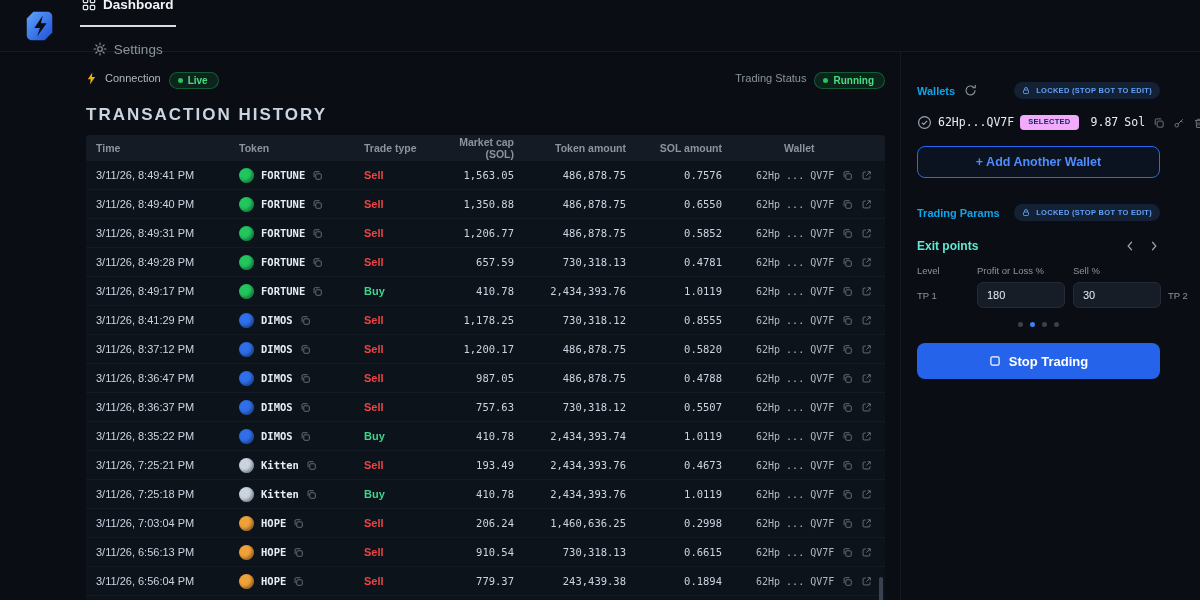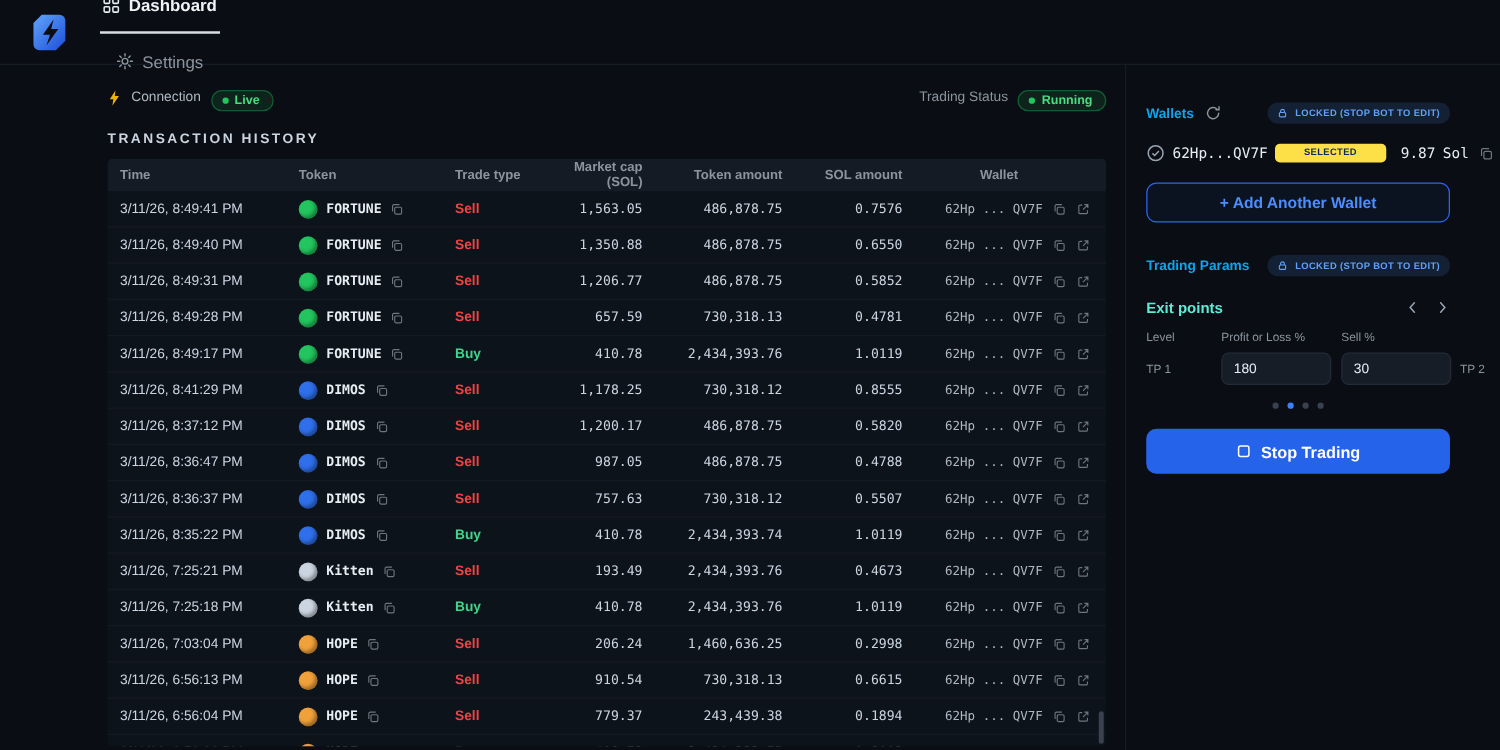--- a/index.html
+++ b/index.html
@@ -25,21 +25,21 @@
   .conn-group, .trade-group { display:flex; gap:8px; }
   .trade-group { margin-left:auto; }
   .status-label { font-size:11px; color:#8b949e; }
   .conn-label { font-size:11px; color:#aeb7c2; }
   .badge-green { display:inline-flex; align-items:center; gap:5px; background:rgba(34,197,94,0.12);
     border:1px solid rgba(34,197,94,0.35); color:#4ade80; font-size:10px; font-weight:700;
     padding:2px 10px 2px 8px; border-radius:999px; }
   .dot-green { width:5px; height:5px; border-radius:50%; background:#22c55e; display:inline-block; }
 
   
-  .tx-title { margin:16px 0 10px; font-size:11px; font-weight:700; letter-spacing:2px; color:#cbd5e1; }
+  .tx-title { margin:16px 0 10px; font-size:17px; font-weight:700; letter-spacing:2px; color:#cbd5e1; }
   .table { position:relative; background:#0d131b; border-radius:4px; height:470px; overflow:hidden; }
   .thead, .tx-row { display:grid; grid-template-columns:143px 125px 88px 84px 112px 96px 1fr; align-items:center; }
   .thead { height:26px; background:#151b24; color:#8b949e; font-size:10.5px; font-weight:600; }
   .tx-row { height:29px; border-bottom:1px solid #141a24; font-size:11px; }
   .cell { padding-left:10px; white-space:nowrap; }
   .cell.num, .th.num { text-align:right; padding-right:12px; padding-left:0; font-family:"DejaVu Sans Mono", monospace; font-size:10.5px; color:#cbd5e1; }
   .th { padding-left:10px; }
   .th.num { font-family:"Liberation Sans", sans-serif; font-size:10.5px; color:#8b949e; }
   .th.wallet { padding-left:50px; }
   .cell.time { color:#cbd5e1; }
@@ -58,22 +58,22 @@
   
   .side-head { display:flex; align-items:center; }
   .side-title { font-size:11px; font-weight:700; color:#0ea5e9;text-align:right; }
   .refresh { margin-left:9px; color:#8b949e; cursor:pointer; display:inline-flex; }
   .locked-badge { margin-left:auto; display:inline-flex; align-items:center; gap:6px;
     background:#142033; color:#5ea1f7; font-size:7.5px; font-weight:700; letter-spacing:0.3px;
     padding:4px 8px; border-radius:999px; white-space:nowrap; }
   .wallet-row { margin-top:16px; display:flex; gap:6px; }
   .check-icon { color:#9aa4b2; display:inline-flex; }
   .w-addr { font-family:"DejaVu Sans Mono", monospace; font-size:11.5px; color:#e6edf3; }
-  .selected-badge { background:#fde047; color:#0b2a56; font-size:7.5px; font-weight:800;
-    padding:2px 23px; border-radius:4px; letter-spacing:0.3px; }
+  .selected-badge { background:#f0abfc; color:#0b2a56; font-size:7.5px; font-weight:800;
+    padding:2px 8px; border-radius:4px; letter-spacing:0.3px; }
   .w-spacer { flex:1; }
   .w-balance { font-family:"DejaVu Sans Mono", monospace; font-size:11.5px; color:#e6edf3; }
   .w-unit { font-family:"DejaVu Sans Mono", monospace; font-size:11.5px; color:#e6edf3; margin-right:2px; }
   .w-icons { display:flex; gap:8px; align-items:center; }
   .add-wallet { margin-top:16px; width:100%; height:32px; background:rgba(37,99,235,0.06);
     border:1px solid #2b66f6; border-radius:8px; color:#4c8dff; font-size:12.5px; font-weight:600;
     font-family:"Liberation Sans", sans-serif; cursor:pointer; }
   .params-head { margin-top:26px; }
   .exit-head { margin-top:18px; display:flex; align-items:center; }
   .exit-title { font-size:12px; font-weight:600; color:#5eead4; }

